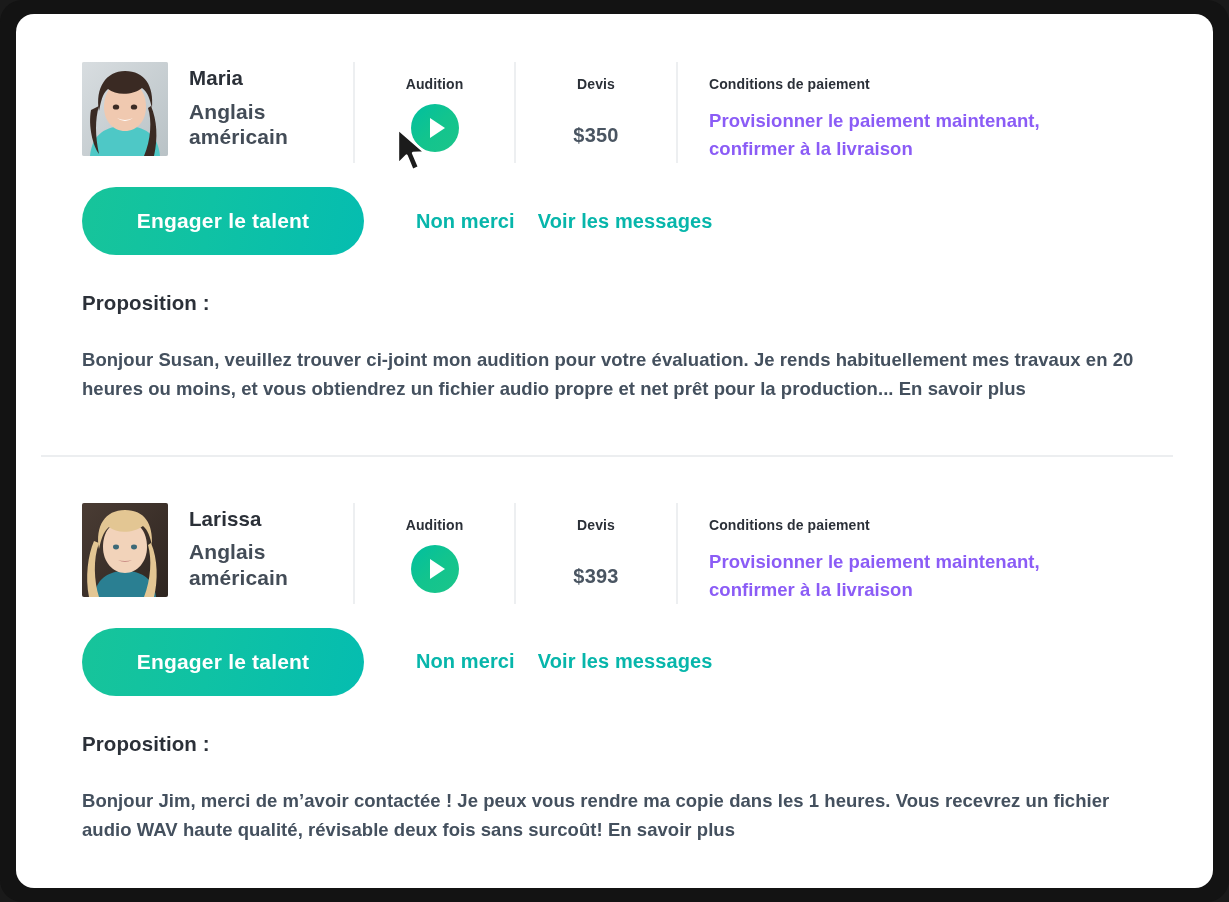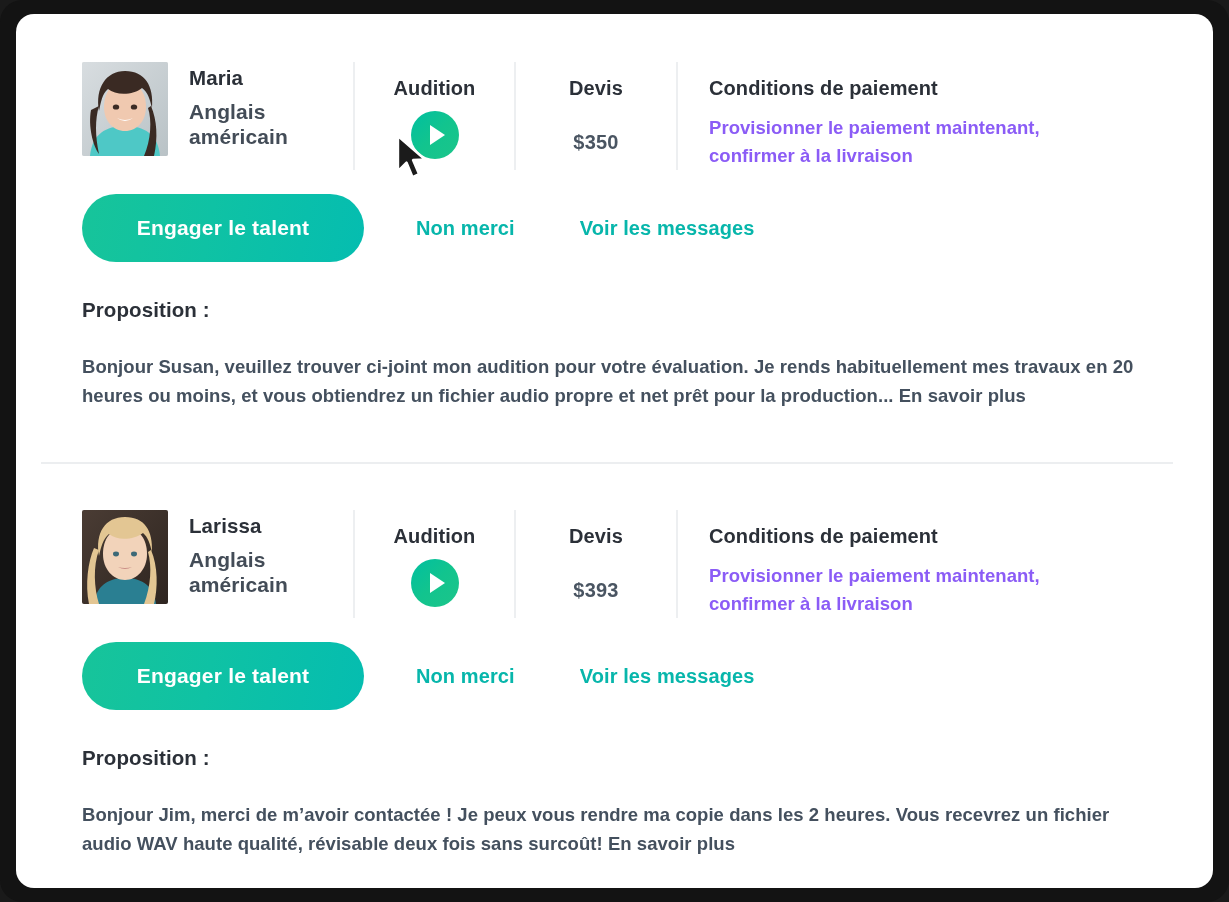--- a/index.html
+++ b/index.html
@@ -107,21 +107,21 @@
     padding-top: 14px;
   }
   .col-terms {
     flex: 1 1 auto;
     padding-left: 31px;
     padding-top: 14px;
     padding-right: 30px;
   }
 
   .col-head {
-    font-size: 20px;
+    font-size: 14px;
     font-weight: bold;
     color: #2b3038;
     letter-spacing: .1px;
     line-height: 1.2;
   }
   .quote-value {
     margin-top: 31px;
     font-size: 20px;
     font-weight: 600;
     color: #4a5562;
@@ -198,21 +198,21 @@
   .link-decline {
     margin-left: 52px;
     font-size: 20px;
     font-weight: bold;
     color: #07b6ab;
     text-decoration: none;
     letter-spacing: .1px;
     cursor: pointer;
   }
   .link-messages {
-    margin-left: 65px;
+    margin-left: 23px;
     font-size: 20px;
     font-weight: bold;
     color: #07b6ab;
     text-decoration: none;
     letter-spacing: .1px;
     cursor: pointer;
   }
 
   
   .proposal-label {
@@ -377,17 +377,17 @@
         </div>
       </div>
 
       <div class="actions">
         <button class="hire-btn">Engager le talent</button>
         <a class="link-decline">Non merci</a>
         <a class="link-messages">Voir les messages</a>
       </div>
 
       <div class="proposal-label">Proposition :</div>
-      <div class="proposal-text"><span>Bonjour Jim, merci de m’avoir contactée ! Je peux vous rendre ma copie dans les 2 heures. Vous recevrez un fichier audio WAV haute qualité, révisable deux fois sans surcoût!</span><span class="more-link"> En savoir plus</span></div>
+      <div class="proposal-text"><span>Bonjour Jim, merci de m’avoir contactée ! Je peux vous rendre ma copie dans les 1 heures. Vous recevrez un fichier audio WAV haute qualité, révisable deux fois sans surcoût!</span><span class="more-link"> En savoir plus</span></div>
     </div>
 
   </div>
 </div>
 
 </body></html>

